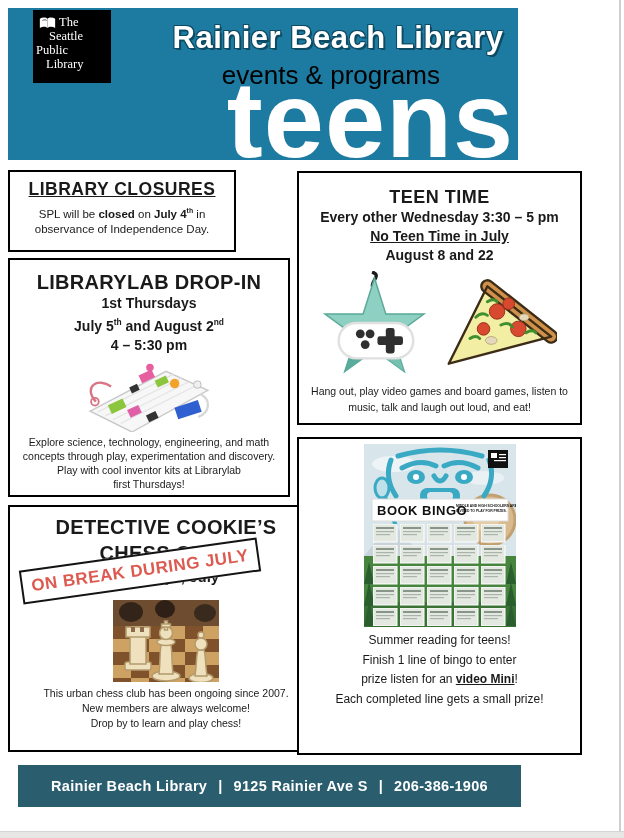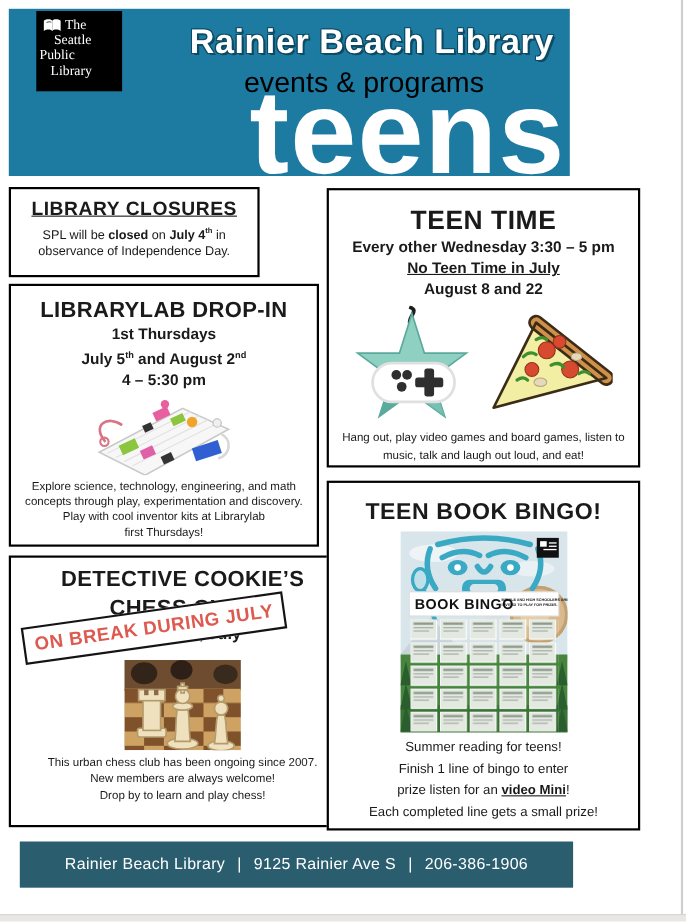--- a/index.html
+++ b/index.html
@@ -35,30 +35,30 @@
   .sched { font-size:14px; font-weight:bold; line-height:19px; }
   .bx-lab .kit { margin:3px auto 0; display:block; }
   .bx-lab .body { margin-top:3px; font-size:10.5px; line-height:14px; white-space:pre-line; }
   .bx-chess .title { margin-top:7px; font-size:20px; font-weight:bold; line-height:26px; letter-spacing:.3px; }
   .bx-chess .sched2 { margin-top:2px; font-size:15px; font-weight:bold; }
   .stamp { position:absolute; left:10px; top:47px; width:240px; height:34px; background:#fff;
            border:2px solid #141414; transform:rotate(-8deg); line-height:30px;
            font-size:17px; font-weight:bold; color:#dd5a50; letter-spacing:.5px; }
   .bx-chess .photo { display:block; margin:15px auto 4px; }
   .bx-chess .body { font-size:10.5px; line-height:15px; white-space:pre-line; }
-  .bx-teentime .title { margin-top:14px; font-size:24px; font-weight:bold; letter-spacing:.5px; }
+  .bx-teentime .title { margin-top:14px; font-size:18px; font-weight:bold; letter-spacing:.5px; }
   .bx-teentime .icons { display:flex; justify-content:center; align-items:center; gap:14px; height:116px; margin-top:2px; }
   .bx-teentime .body { font-size:10.5px; line-height:16px; white-space:pre-line; }
   .bx-bingo .title { margin-top:15px; font-size:21px; font-weight:bold; letter-spacing:.5px; }
   .bx-bingo .card { display:block; margin:5px auto 4px; }
   .bx-bingo .body { font-size:12px; line-height:19.5px; }
   .em-ipad { font-weight:bold; text-decoration:underline; }
   
   .footer { position:absolute; left:18px; top:765px; width:503px; height:42px; background:#2a5d6e;
-            color:#fff; font-weight:normal; font-size:14.5px; line-height:42px; text-align:center; letter-spacing:.3px; }
+            color:#fff; font-weight:bold; font-size:14.5px; line-height:42px; text-align:center; letter-spacing:.3px; }
   .footer .sep { margin:0 11px; }
   
   .right-line   { position:absolute; left:619px; top:0; width:2px; height:831px; background:#cfcfcf; }
   .bottom-strip { position:absolute; left:0; top:831px; width:624px; height:7px; background:#e9e7e5; border-top:1px solid #d6d4d2; }
   sup { font-size:60%; vertical-align:super; }
 </style>
 </head>
 <body>
 
 <div class="page">
@@ -191,21 +191,20 @@
         <ellipse cx="52" cy="64" rx="6" ry="4" fill="#e6d9bb" stroke="#b9a87f"></ellipse>
         <ellipse cx="86" cy="40" rx="5" ry="3.5" fill="#e6d9bb" stroke="#b9a87f"></ellipse>
         <path d="M36,40 q6,-6 12,-2 M62,48 q8,-4 12,2 M48,24 q6,-4 10,0 M88,56 q6,-4 10,0 M30,62 q6,-4 10,0" stroke="#3f8f2f" stroke-width="3" fill="none" stroke-linecap="round"></path>
       </svg>
     </div>
     <div class="body">Hang out, play video games and board games, listen to
 music, talk and laugh out loud, and eat!</div>
   </div>
 
   <div class="box bx-bingo">
-    <div class="title">TEEN BOOK BINGO!</div>
     <svg class="card" width="152" height="183" viewBox="0 0 152 183">
       <defs>
         <pattern id="cells" x="9" y="80" width="27" height="21" patternUnits="userSpaceOnUse">
           <rect width="24" height="18" fill="#e3e9e1" stroke="#fff" stroke-width="1"></rect>
           <rect x="3" y="3" width="18" height="2" fill="#8a958a"></rect>
           <rect x="3" y="7" width="18" height="1.2" fill="#aab3aa"></rect>
           <rect x="3" y="10" width="14" height="1.2" fill="#aab3aa"></rect>
         </pattern>
       </defs>
       <rect x="0" y="0" width="152" height="118" fill="#d8e6ec"></rect>

